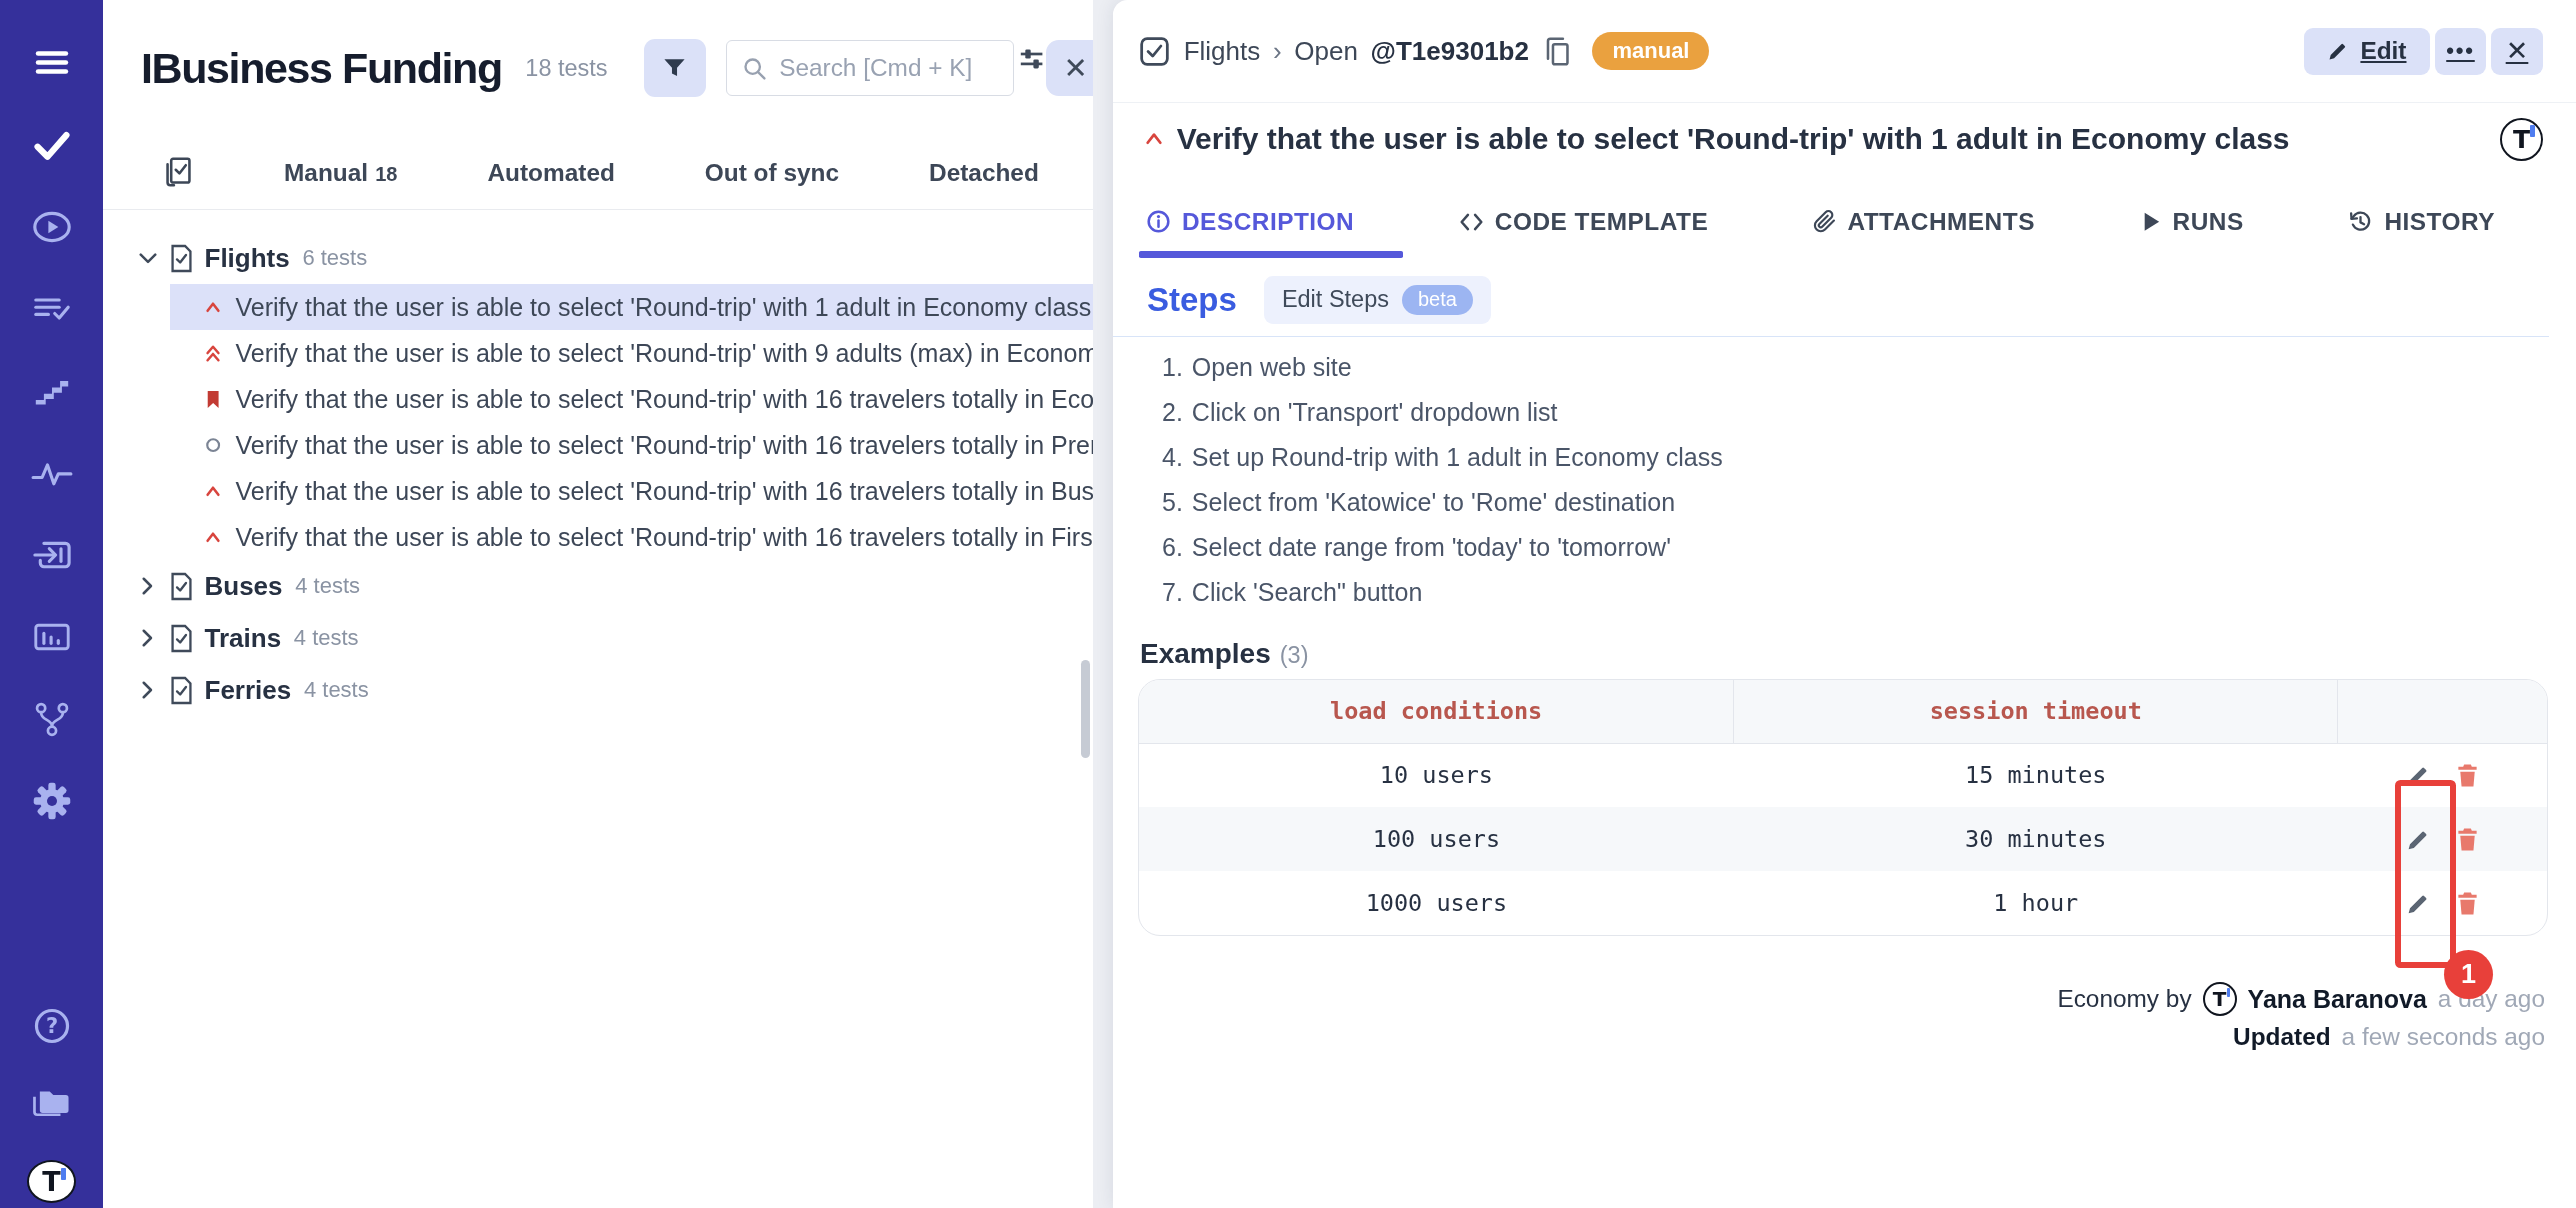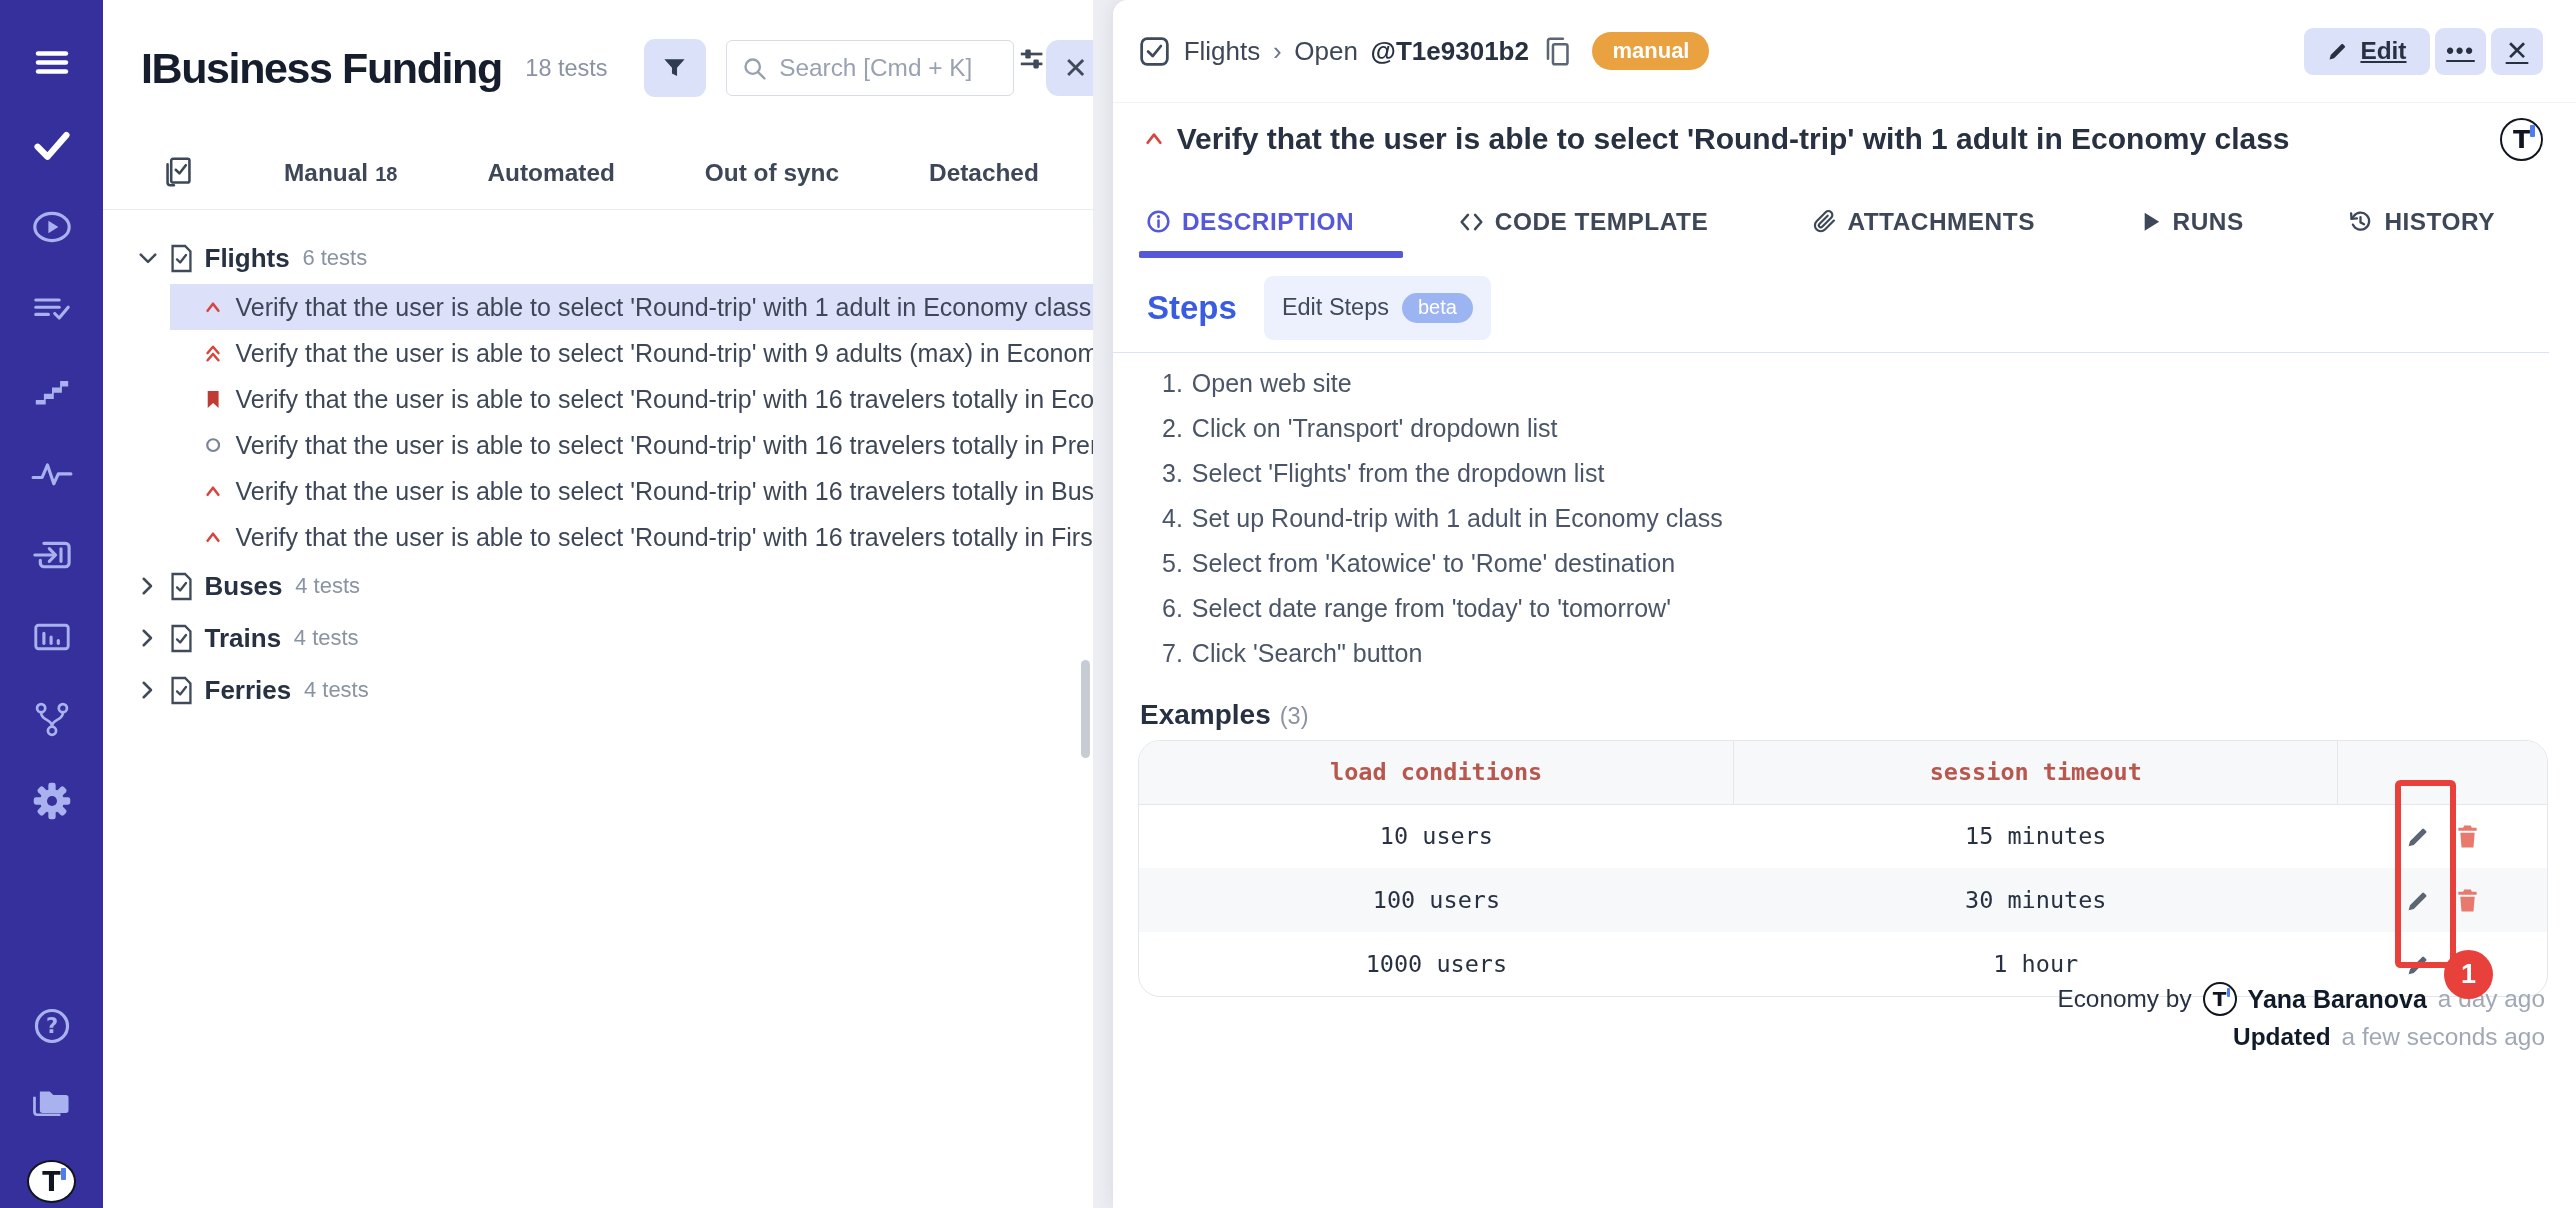--- a/index.html
+++ b/index.html
@@ -80,21 +80,21 @@
 
   .rp-tabs { display:flex; justify-content:space-between; margin:47px 81px 0 33px; }
   .rp-tab { display:flex; align-items:center; gap:11px; font-size:24.4px; font-weight:bold; letter-spacing:0.5px;
             color:#3d4757; padding-bottom:22px; position:relative; cursor:pointer; white-space:nowrap; }
   .rp-tab.active { color:#5558da; }
   .rp-tab.active::after { content:""; position:absolute; left:-7.2px; width:264px; height:6.3px; bottom:0;
                           background:#5558da; border-radius:1.8px; }
 
   .steps-head { display:flex; align-items:center; margin:18px 0 0 34px; }
   .steps-head h3 { font-size:33px; font-weight:bold; color:#3a5ce0; }
-  .edit-steps-btn { margin-left:27px; background:#edf1fd; border:none; border-radius:9px; padding:17px 18px;
+  .edit-steps-btn { margin-left:27px; background:#edf1fd; border:none; border-radius:9px; padding:9px 18px;
                     display:flex; align-items:center; gap:12.7px; cursor:pointer; }
   .edit-steps-btn .lbl { font-size:23.5px; color:#3f4a5a; font-family:"Liberation Sans", sans-serif; }
   .beta-pill { background:#9cb5f2; color:#fff; font-size:20px; padding:3.6px 16.3px; border-radius:904px; }
   .steps-divider { border-bottom:1.8px solid #d8e4f8; margin:12.7px 27px 0 0; }
 
   .steps-list { margin:0 0 0 49px; padding-top:7.2px; }
   .step-line { font-size:25px; color:#4a5568; line-height:45px; white-space:nowrap; }
   .step-line .num { margin-right:9px; }
 
   .examples-head { margin:23.5px 0 0 27px; font-size:28px; font-weight:bold; color:#273142; }
@@ -487,21 +487,20 @@
     <button class="edit-steps-btn">
       <span class="lbl">Edit Steps</span>
       <span class="beta-pill">beta</span>
     </button>
   </div>
   <div class="steps-divider"></div>
 
   <div class="steps-list">
     <div class="step-line"><span class="num">1.</span><span>Open web site</span></div>
     <div class="step-line"><span class="num">2.</span><span>Click on 'Transport' dropdown list</span></div>
-    <div class="step-line"><span class="num">3.</span><span>Select 'Flights' from the dropdown list</span></div>
     <div class="step-line"><span class="num">4.</span><span>Set up Round-trip with 1 adult in Economy class</span></div>
     <div class="step-line"><span class="num">5.</span><span>Select from 'Katowice' to 'Rome' destination</span></div>
     <div class="step-line"><span class="num">6.</span><span>Select date range from 'today' to 'tomorrow'</span></div>
     <div class="step-line"><span class="num">7.</span><span>Click 'Search" button</span></div>
   </div>
 
   <div class="examples-head">
     <span>Examples</span><span class="cnt">(3)</span>
   </div>
 

